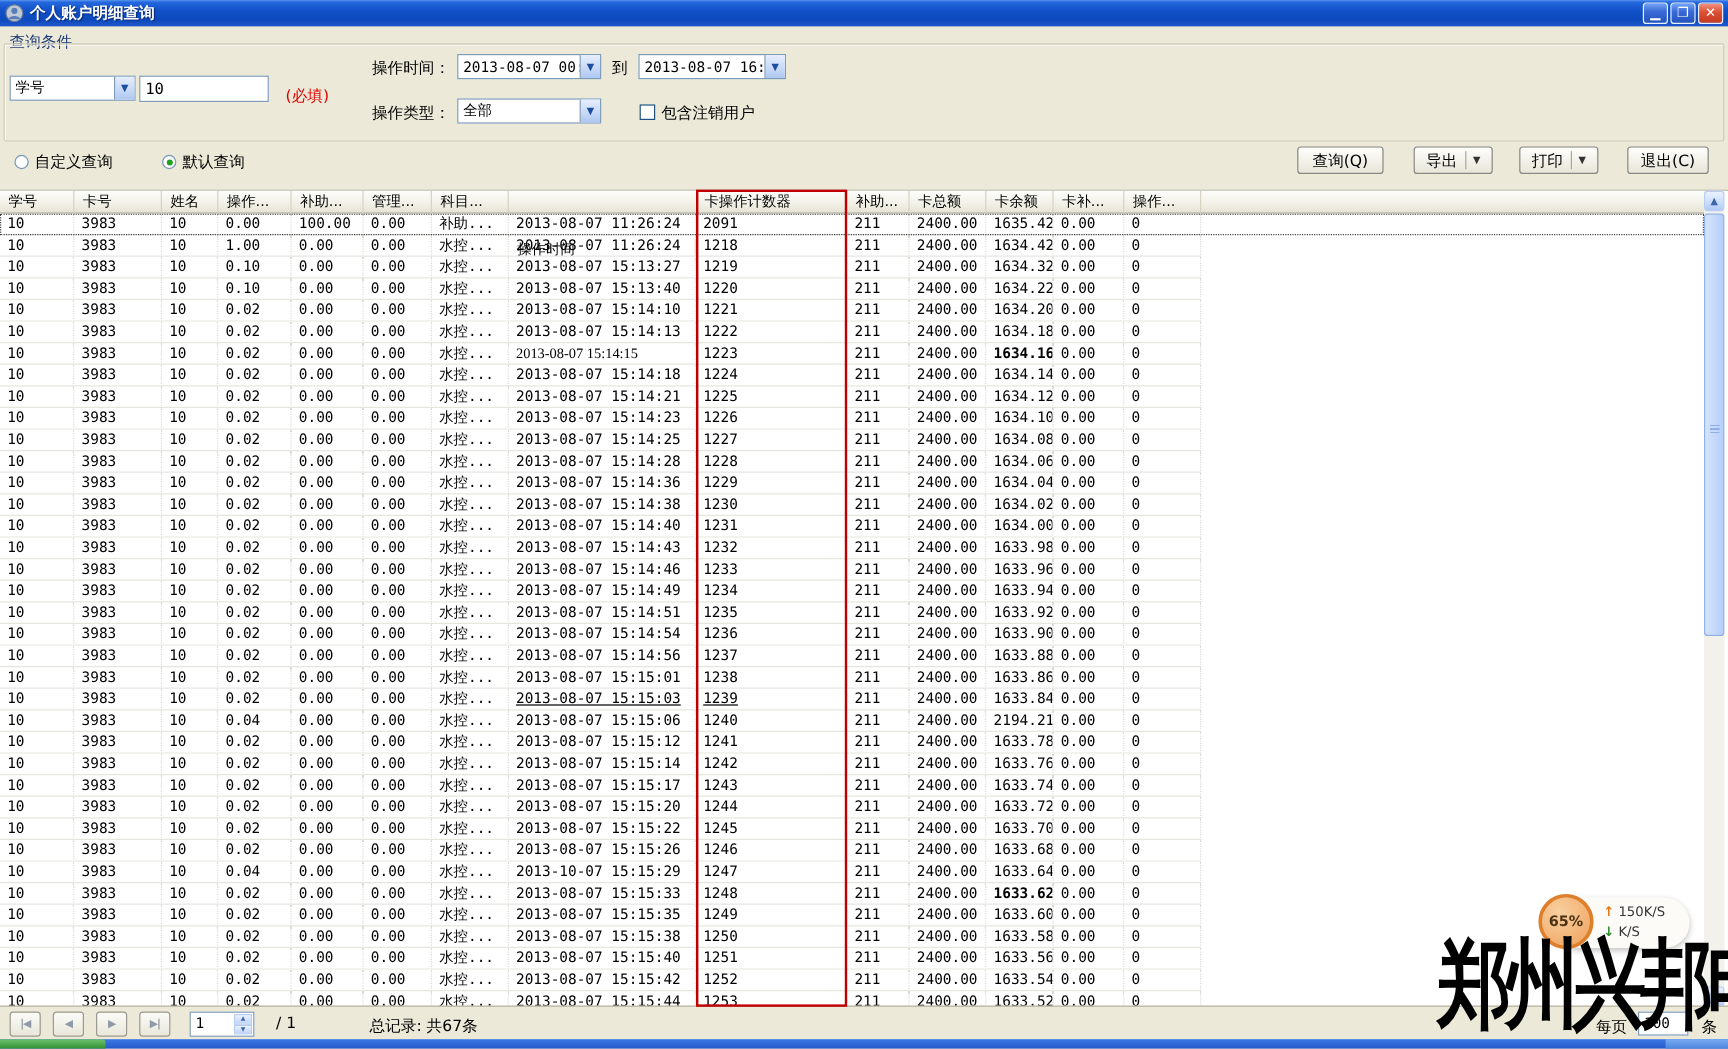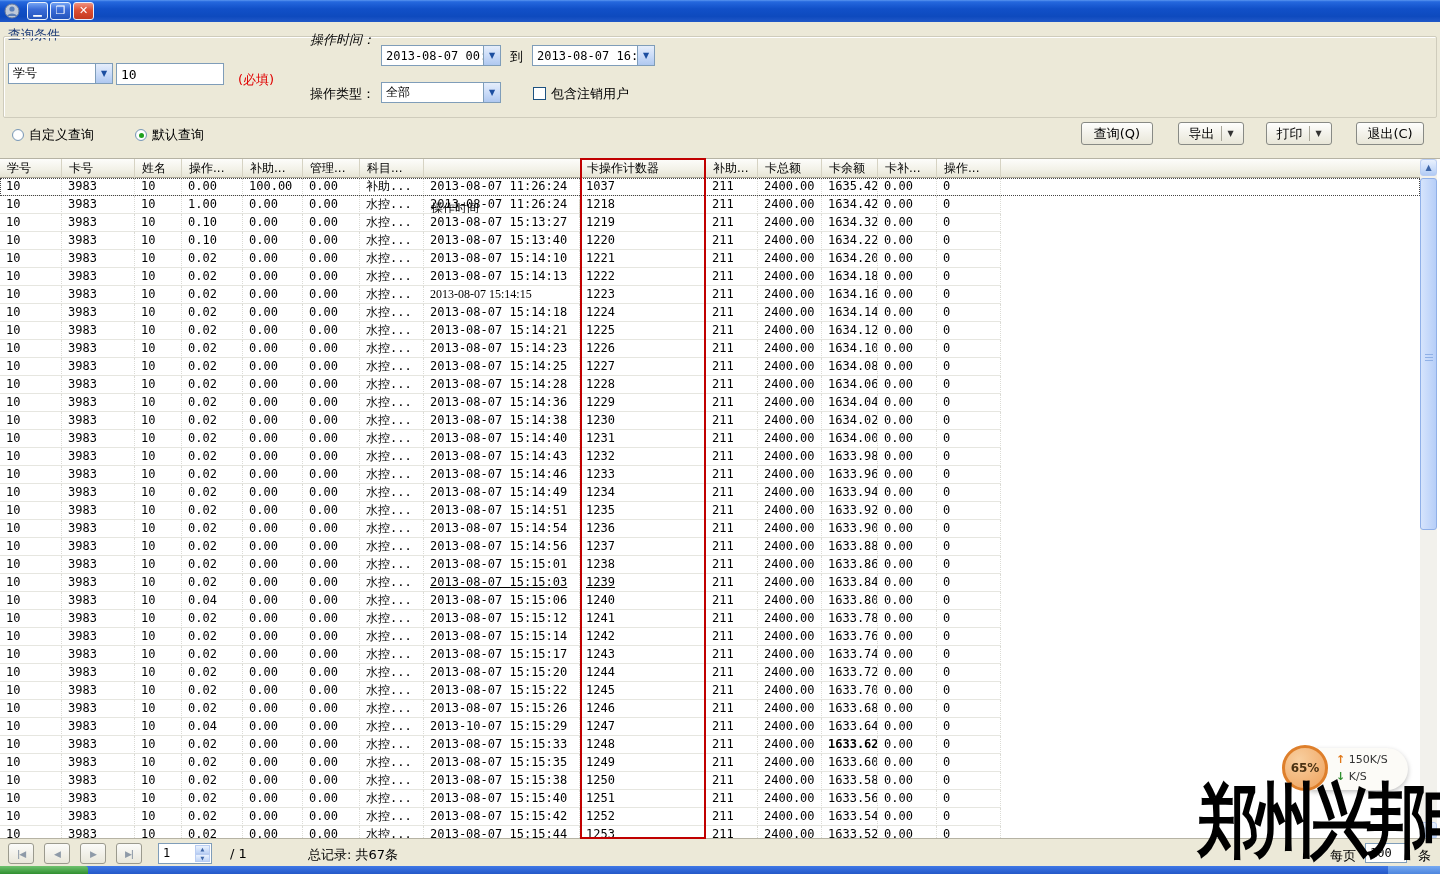--- a/index.html
+++ b/index.html
@@ -101,20 +101,21 @@
 </style>
 </head>
 <body>
 
 <div class="titlebar">
   <svg class="app-icon" viewBox="0 0 16 16">
     <circle cx="8" cy="8" r="7" fill="#BFC9D8" stroke="#6B7C9A"></circle>
     <circle cx="8" cy="6" r="2.6" fill="#5A7FB8"></circle>
     <path d="M3 13 C4 9.5 12 9.5 13 13 Z" fill="#5A7FB8"></path>
   </svg>
+  <span class="title">个人账户明细查询</span>
   <div class="winbtn">
       <span>▁</span>
     </div>
   <div class="winbtn">
       <span>❐</span>
     </div>
   <div class="winbtn close">
       <span>✕</span>
     </div>
 </div>
@@ -122,21 +123,21 @@
 <span class="groupbox-label">查询条件</span>
 <div class="groupbox"></div>
 
 <div class="combo" style="left:8px; top:63px; width:105px;">
   <span class="val">学号</span>
   <span class="arrow">▼</span>
 </div>
 <input class="txtinput" style="left: 116px; top: 63px; width: 108px;" value="10">
 <span class="required" style="left:238px; top:71px;">(必填)</span>
 
-<span class="lbl" style="position:absolute; left:310px; top:31px;font-style:italic;">操作时间：</span>
+<span class="lbl" style="position:absolute; left:310px; top:48px;">操作时间：</span>
 <div class="combo" style="left:381px; top:45px; width:120px;">
   <span class="val" style="font-family:'DejaVu Sans Mono',monospace;">2013-08-07 00:00</span>
   <span class="arrow">▼</span>
 </div>
 <span class="lbl" style="position:absolute; left:510px; top:48px;">到</span>
 <div class="combo" style="left:532px; top:45px; width:123px;">
   <span class="val" style="font-family:'DejaVu Sans Mono',monospace;">2013-08-07 16:21</span>
   <span class="arrow">▼</span>
 </div>
 
@@ -193,21 +194,21 @@
   <div class="gbody">
       <div class="grow focused">
         <div class="gcell" style="width: 62px;">10</div>
         <div class="gcell" style="width: 73px;">3983</div>
         <div class="gcell" style="width: 47px;">10</div>
         <div class="gcell" style="width: 61px;">0.00</div>
         <div class="gcell" style="width: 60px;">100.00</div>
         <div class="gcell" style="width: 57px;">0.00</div>
         <div class="gcell" style="width: 64px;">补助...</div>
         <div class="gcell" style="width: 156px;">2013-08-07 11:26:24</div>
-        <div class="gcell" style="width: 126px;">1037</div>
+        <div class="gcell" style="width: 126px;">2091</div>
         <div class="gcell" style="width: 52px;">211</div>
         <div class="gcell" style="width: 64px;">2400.00</div>
         <div class="gcell" style="width: 56px;">1635.42</div>
         <div class="gcell" style="width: 59px;">0.00</div>
         <div class="gcell" style="width: 64px;">0</div>
       </div>
       <div class="grow">
         <div class="gcell" style="width: 62px;">10</div>
         <div class="gcell" style="width: 73px;">3983</div>
         <div class="gcell" style="width: 47px;">10</div>
@@ -292,21 +293,21 @@
         <div class="gcell" style="width: 73px;">3983</div>
         <div class="gcell" style="width: 47px;">10</div>
         <div class="gcell" style="width: 61px;">0.02</div>
         <div class="gcell" style="width: 60px;">0.00</div>
         <div class="gcell" style="width: 57px;">0.00</div>
         <div class="gcell" style="width: 64px;">水控...</div>
         <div class="gcell" style="width: 156px; font-family: Liberation Serif, serif;">2013-08-07 15:14:15</div>
         <div class="gcell" style="width: 126px;">1223</div>
         <div class="gcell" style="width: 52px;">211</div>
         <div class="gcell" style="width: 64px;">2400.00</div>
-        <div class="gcell" style="width: 56px;">1634.16</div>
+        <div class="gcell" style="width: 56px; font-weight: bold;">1634.16</div>
         <div class="gcell" style="width: 59px;">0.00</div>
         <div class="gcell" style="width: 64px;">0</div>
       </div>
       <div class="grow">
         <div class="gcell" style="width: 62px;">10</div>
         <div class="gcell" style="width: 73px;">3983</div>
         <div class="gcell" style="width: 47px;">10</div>
         <div class="gcell" style="width: 61px;">0.02</div>
         <div class="gcell" style="width: 60px;">0.00</div>
         <div class="gcell" style="width: 57px;">0.00</div>
@@ -564,21 +565,21 @@
         <div class="gcell" style="width: 73px;">3983</div>
         <div class="gcell" style="width: 47px;">10</div>
         <div class="gcell" style="width: 61px;">0.04</div>
         <div class="gcell" style="width: 60px;">0.00</div>
         <div class="gcell" style="width: 57px;">0.00</div>
         <div class="gcell" style="width: 64px;">水控...</div>
         <div class="gcell" style="width: 156px;">2013-08-07 15:15:06</div>
         <div class="gcell" style="width: 126px;">1240</div>
         <div class="gcell" style="width: 52px;">211</div>
         <div class="gcell" style="width: 64px;">2400.00</div>
-        <div class="gcell" style="width: 56px;">1633.80</div>
+        <div class="gcell" style="width: 56px;">2194.21</div>
         <div class="gcell" style="width: 59px;">0.00</div>
         <div class="gcell" style="width: 64px;">0</div>
       </div>
       <div class="grow">
         <div class="gcell" style="width: 62px;">10</div>
         <div class="gcell" style="width: 73px;">3983</div>
         <div class="gcell" style="width: 47px;">10</div>
         <div class="gcell" style="width: 61px;">0.02</div>
         <div class="gcell" style="width: 60px;">0.00</div>
         <div class="gcell" style="width: 57px;">0.00</div>

